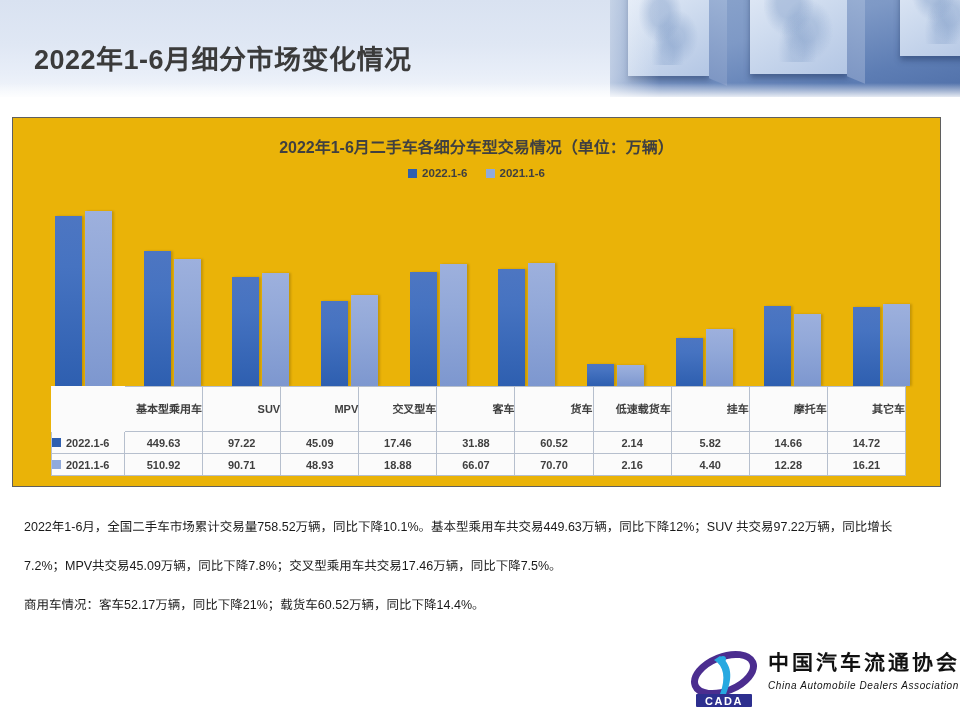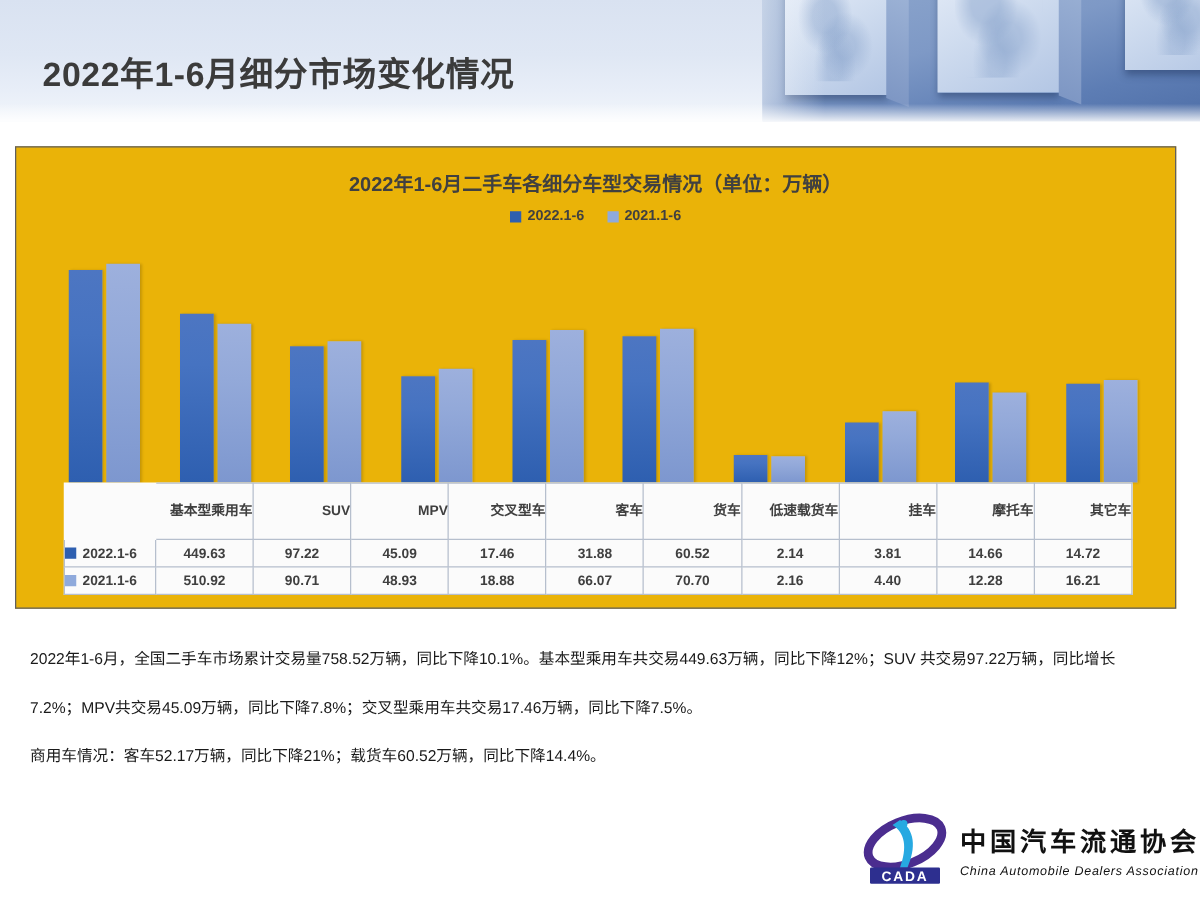--- a/index.html
+++ b/index.html
@@ -100,21 +100,21 @@
   
   .body-text{
     position:absolute;left:24px;top:508px;width:892px;
     font-size:12.5px;color:#1a1a1a;line-height:39px;
   }
   .body-text p{margin:0;}
 
   
   .logo{position:absolute;left:690px;top:648px;width:258px;height:62px;}
   .logo-mark{position:absolute;left:0;top:2px;width:74px;height:58px;}
-  .logo-text{position:absolute;left:78px;top:12px;width:180px;}
+  .logo-text{position:absolute;left:78px;top:0;width:180px;}
   .logo-cn{font-size:21px;font-weight:bold;color:#111;letter-spacing:3px;line-height:30px;white-space:nowrap;}
   .logo-en{font-size:10px;font-style:italic;color:#111;letter-spacing:.6px;line-height:16px;white-space:nowrap;}
 </style>
 </head>
 <body>
 
 <div class="banner">
   <div class="banner-art">
     <div class="cube" style="left:18px;top:-16px;width:82px;height:92px;">
       <div class="face-front"></div>
@@ -214,21 +214,21 @@
               <span>2022.1-6</span>
             </span>
           </td>
           <td>449.63</td>
           <td>97.22</td>
           <td>45.09</td>
           <td>17.46</td>
           <td>31.88</td>
           <td>60.52</td>
           <td>2.14</td>
-          <td>3.81</td>
+          <td>5.82</td>
           <td>14.66</td>
           <td>14.72</td>
         </tr>
         <tr>
           <td class="row-head">
             <span class="rh-inner">
               <span class="rh-swatch" style="background: rgb(143, 170, 220);"></span>
               <span>2021.1-6</span>
             </span>
           </td>

